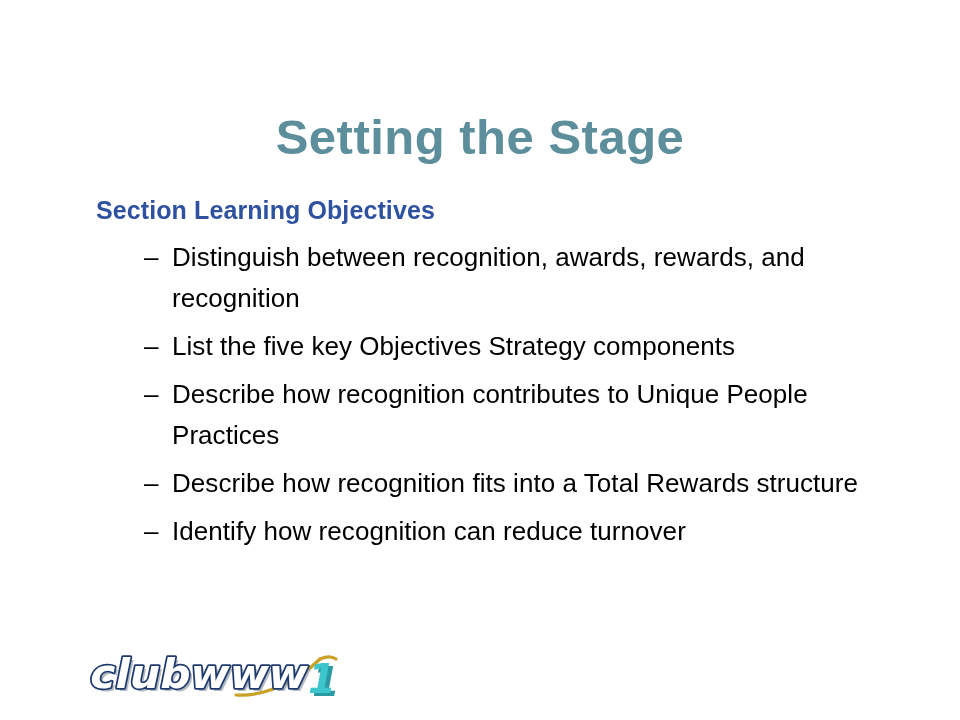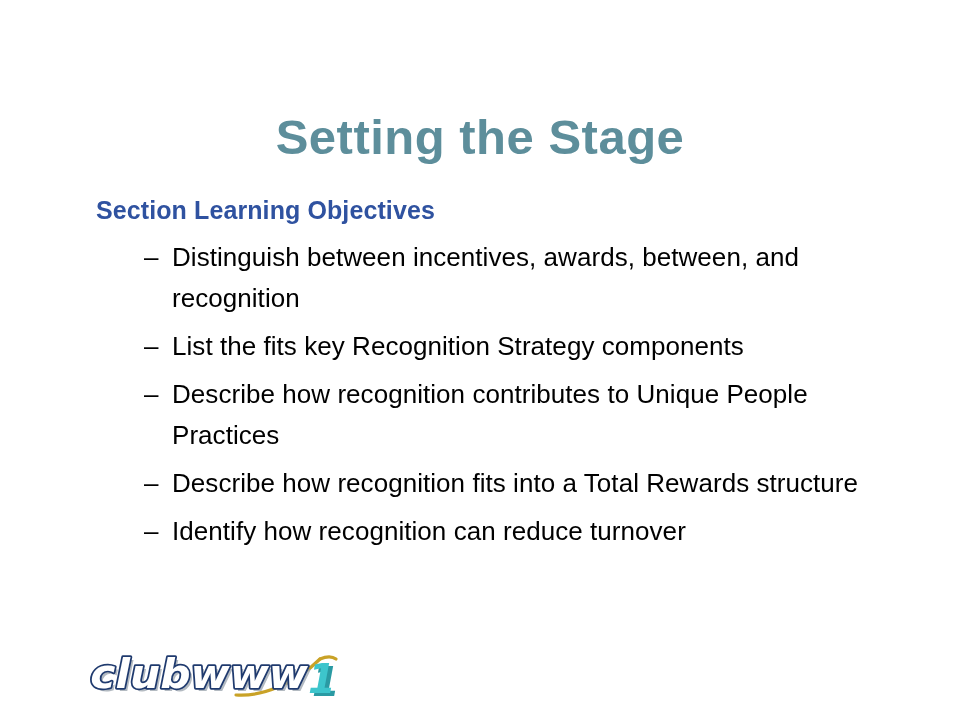--- a/index.html
+++ b/index.html
@@ -106,26 +106,26 @@
   <h1 id="slide-title">Setting the Stage</h1>
 
   <div id="body-block">
 
     <h2 id="objectives-heading">Section Learning Objectives</h2>
 
     <ul id="bullet-list">
 
       <li class="bullet-item">
         <span class="bullet-marker">–</span>
-        <span class="bullet-text">Distinguish between incentives, awards, between, and recognition</span>
+        <span class="bullet-text">Distinguish between recognition, awards, rewards, and recognition</span>
       </li>
 
       <li class="bullet-item">
         <span class="bullet-marker">–</span>
-        <span class="bullet-text">List the fits key Recognition Strategy components</span>
+        <span class="bullet-text">List the five key Objectives Strategy components</span>
       </li>
 
       <li class="bullet-item">
         <span class="bullet-marker">–</span>
         <span class="bullet-text">Describe how recognition contributes to Unique People Practices</span>
       </li>
 
       <li class="bullet-item">
         <span class="bullet-marker">–</span>
         <span class="bullet-text">Describe how recognition fits into a Total Rewards structure</span>

